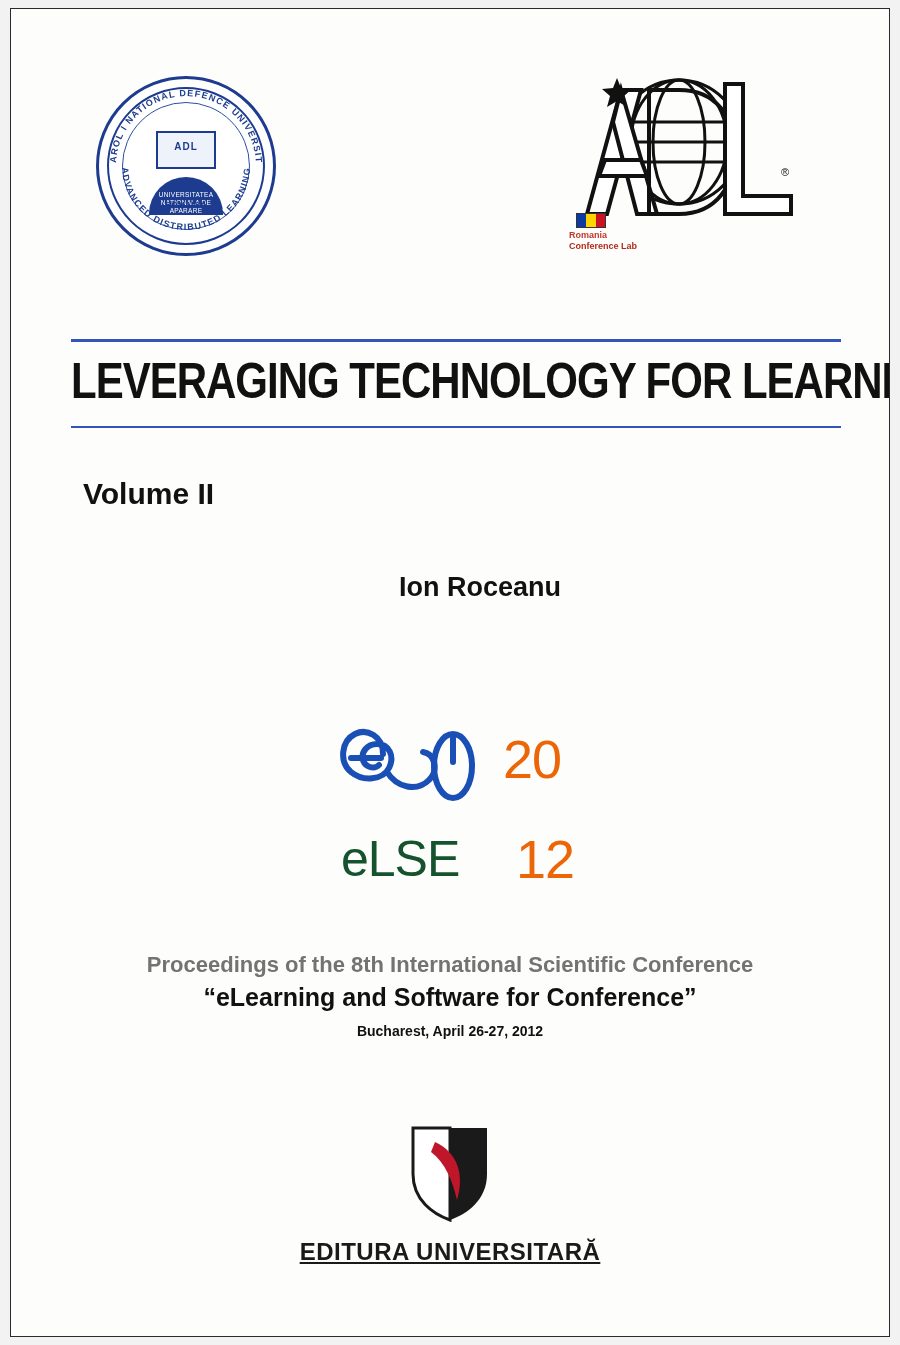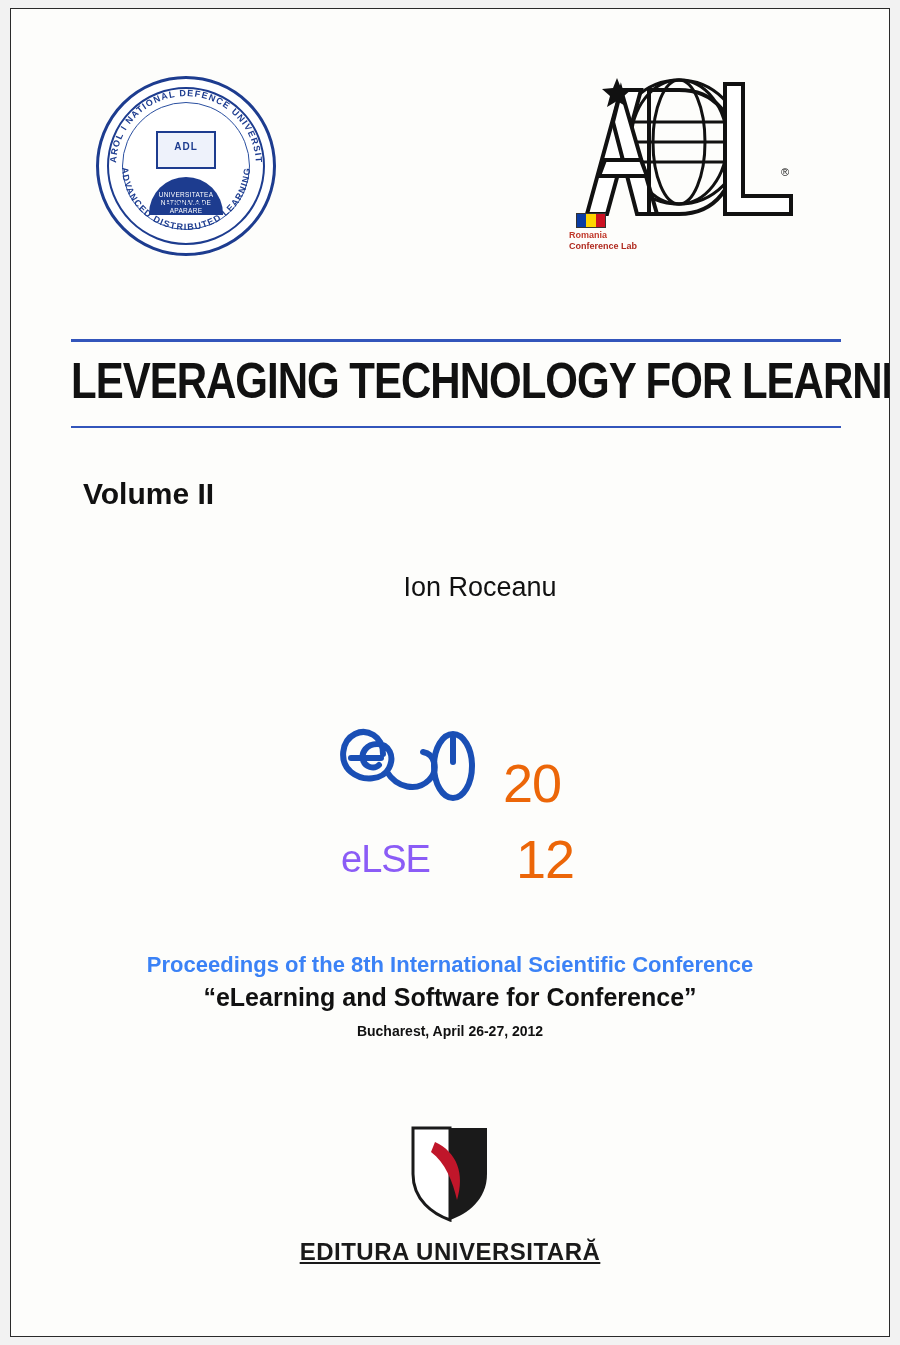--- a/index.html
+++ b/index.html
@@ -211,21 +211,21 @@
     position: absolute;
     top: 560px;
     left: 0;
     width: 100%;
     text-align: center;
     padding-left: 60px;
     box-sizing: border-box;
   }
   .author-name {
     font-size: 27px;
-    font-weight: normal;
+    font-weight: bold;
     color: #111111;
     line-height: 36px;
   }
   .author-role {
     font-size: 27px;
     font-weight: bold;
     color: #111111;
     line-height: 36px;
   }
 
@@ -246,28 +246,27 @@
   }
   .else-year-top {
     position: absolute;
     left: 492px;
     top: 18px;
     font-size: 54px;
     font-weight: normal;
     color: #ec6608;
     line-height: 54px;
     letter-spacing: -1px;
-    margin-top: 24px;
   }
   .else-word {
     position: absolute;
     left: 330px;
     top: 118px;
-    font-size: 38px;
-    color: #8b5cf6;
+    font-size: 50px;
+    color: #14532d;
     line-height: 54px;
     letter-spacing: -1px;
   }
   .else-year-bottom {
     position: absolute;
     left: 492px;
     top: 118px;
     font-size: 54px;
     color: #ec6608;
     line-height: 54px;
@@ -279,21 +278,21 @@
   .conference {
     position: absolute;
     top: 940px;
     left: 0;
     width: 100%;
     text-align: center;
   }
   .conf-line1 {
     font-size: 22px;
     font-weight: bold;
-    color: #3b82f6;
+    color: #737373;
     line-height: 31px;
   }
   .conf-line2 {
     font-size: 25px;
     font-weight: bold;
     color: #111111;
     line-height: 34px;
   }
   .conf-line3 {
     font-size: 14px;

